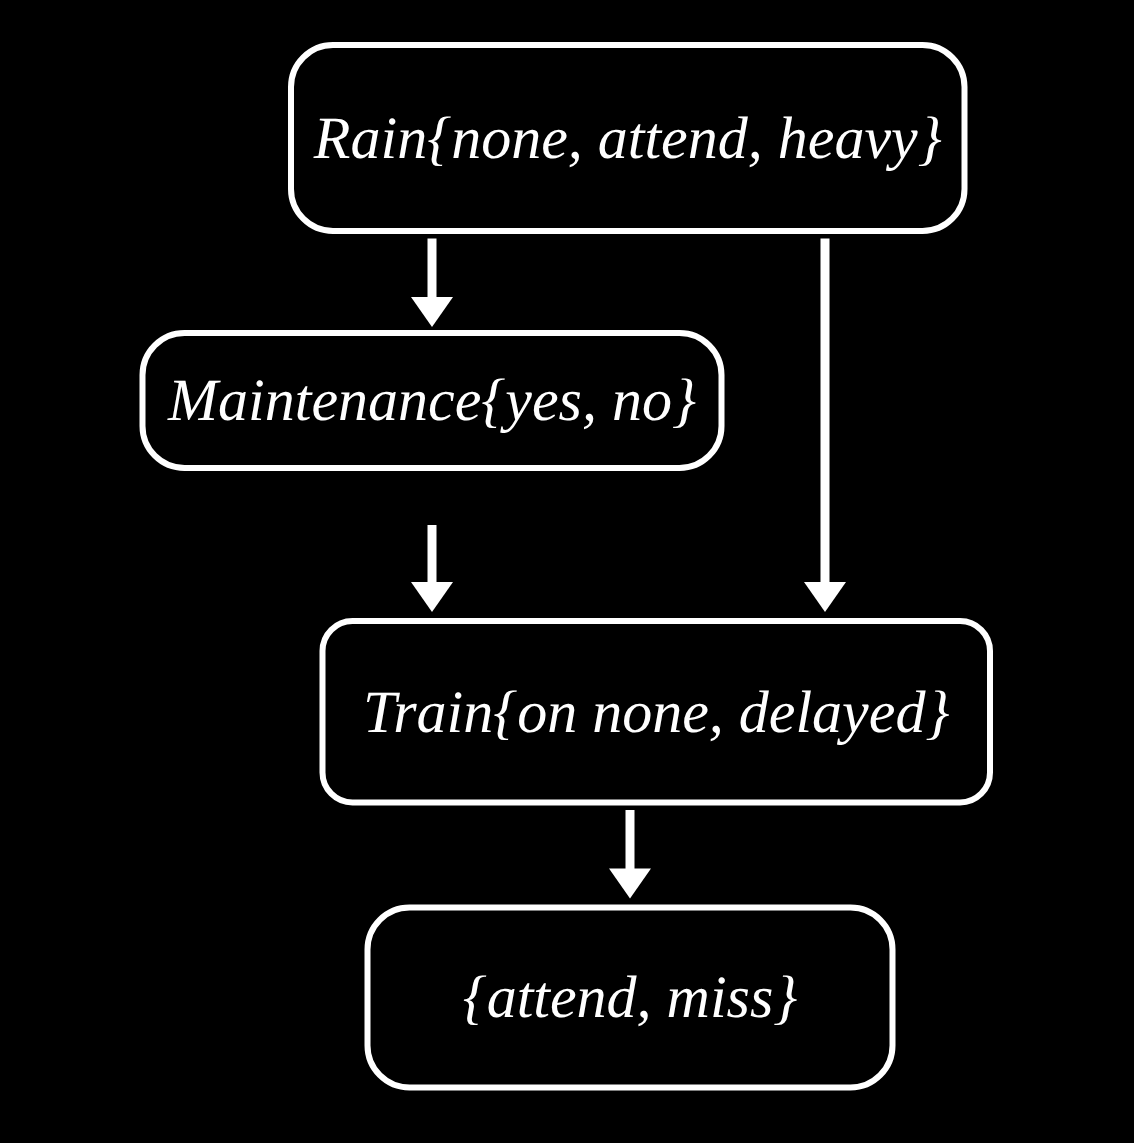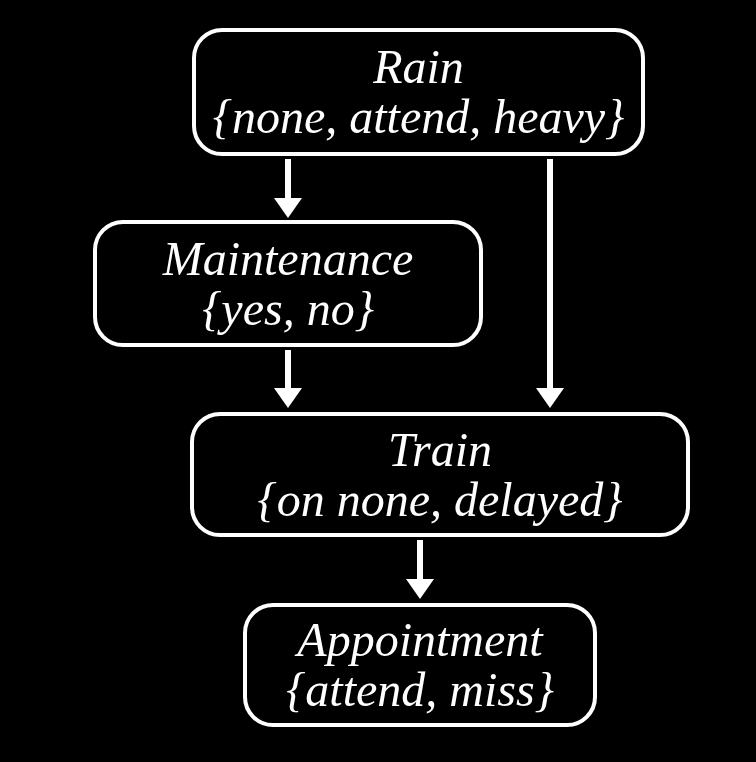--- a/index.html
+++ b/index.html
@@ -32,31 +32,31 @@
   .edges-layer polygon {
     fill: #ffffff;
   }
   .node {
     position: absolute;
     box-sizing: border-box;
     border: 4px solid #ffffff;
     border-radius: 30px;
     background: #000000;
     display: flex;
-    flex-direction: column;
+    flex-direction: row;
     align-items: center;
     justify-content: center;
     text-align: center;
-    font-size: 48px;
+    font-size: 40px;
     line-height: 50px;
     white-space: nowrap;
   }
   .node-rain        { left: 192px; top: 28px;  width: 453px; height: 128px; }
-  .node-maintenance { left: 93px;  top: 220px; width: 390px; height: 127px; }
-  .node-train       { left: 190px; top: 412px; width: 500px; height: 125px; }
+  .node-maintenance { left: 93px;  top: 220px; width: 390px; height: 94px; }
+  .node-train       { left: 213px; top: 412px; width: 449px; height: 125px; border-radius: 22px; }
   .node-appointment { left: 243px; top: 603px; width: 354px; height: 124px; }
 </style>
 </head>
 <body>
 
 <div class="canvas">
 
   <svg class="edges-layer" viewBox="0 0 756 762" xmlns="http://www.w3.org/2000/svg" aria-hidden="true">
     <g>
       <line x1="288" y1="159" x2="288" y2="200"></line>
@@ -85,17 +85,16 @@
     <div>Maintenance</div>
     <div>{yes, no}</div>
   </div>
 
   <div class="node node-train">
     <div>Train</div>
     <div>{on none, delayed}</div>
   </div>
 
   <div class="node node-appointment">
-    <div>Appointment</div>
     <div>{attend, miss}</div>
   </div>
 
 </div>
 
 </body></html>

